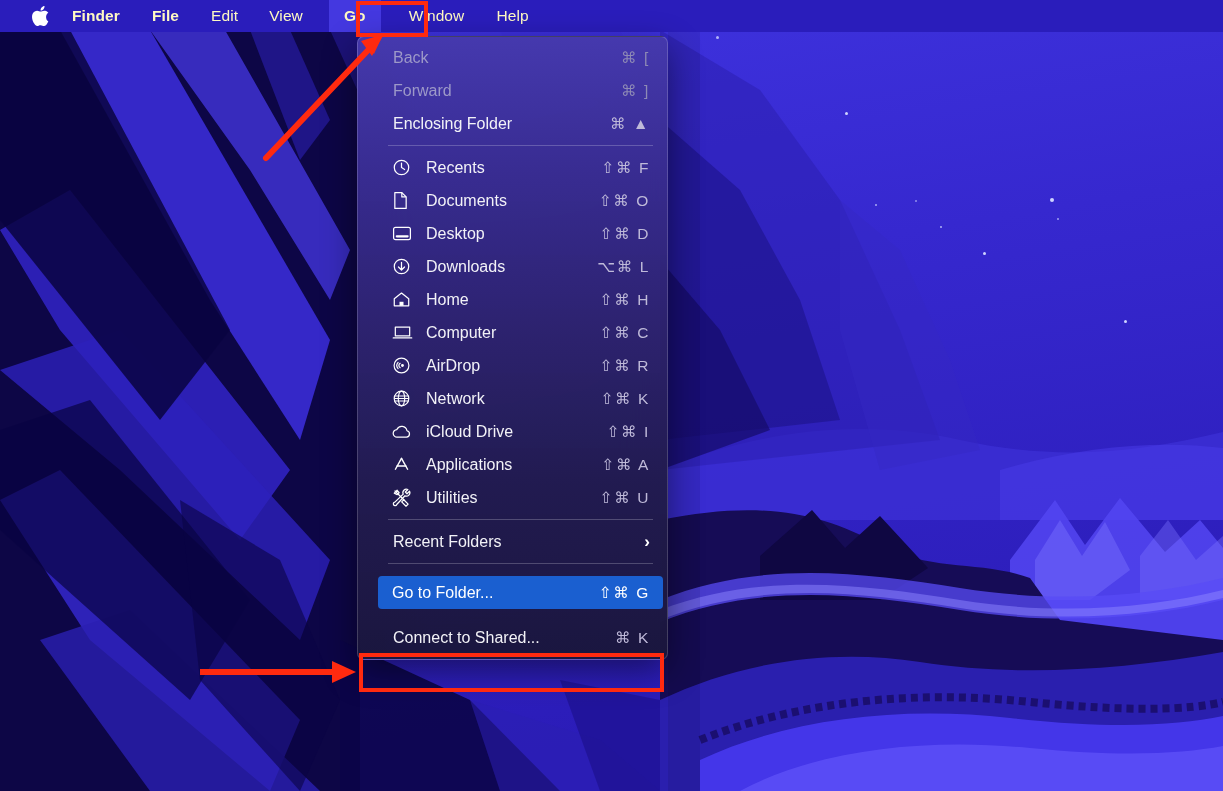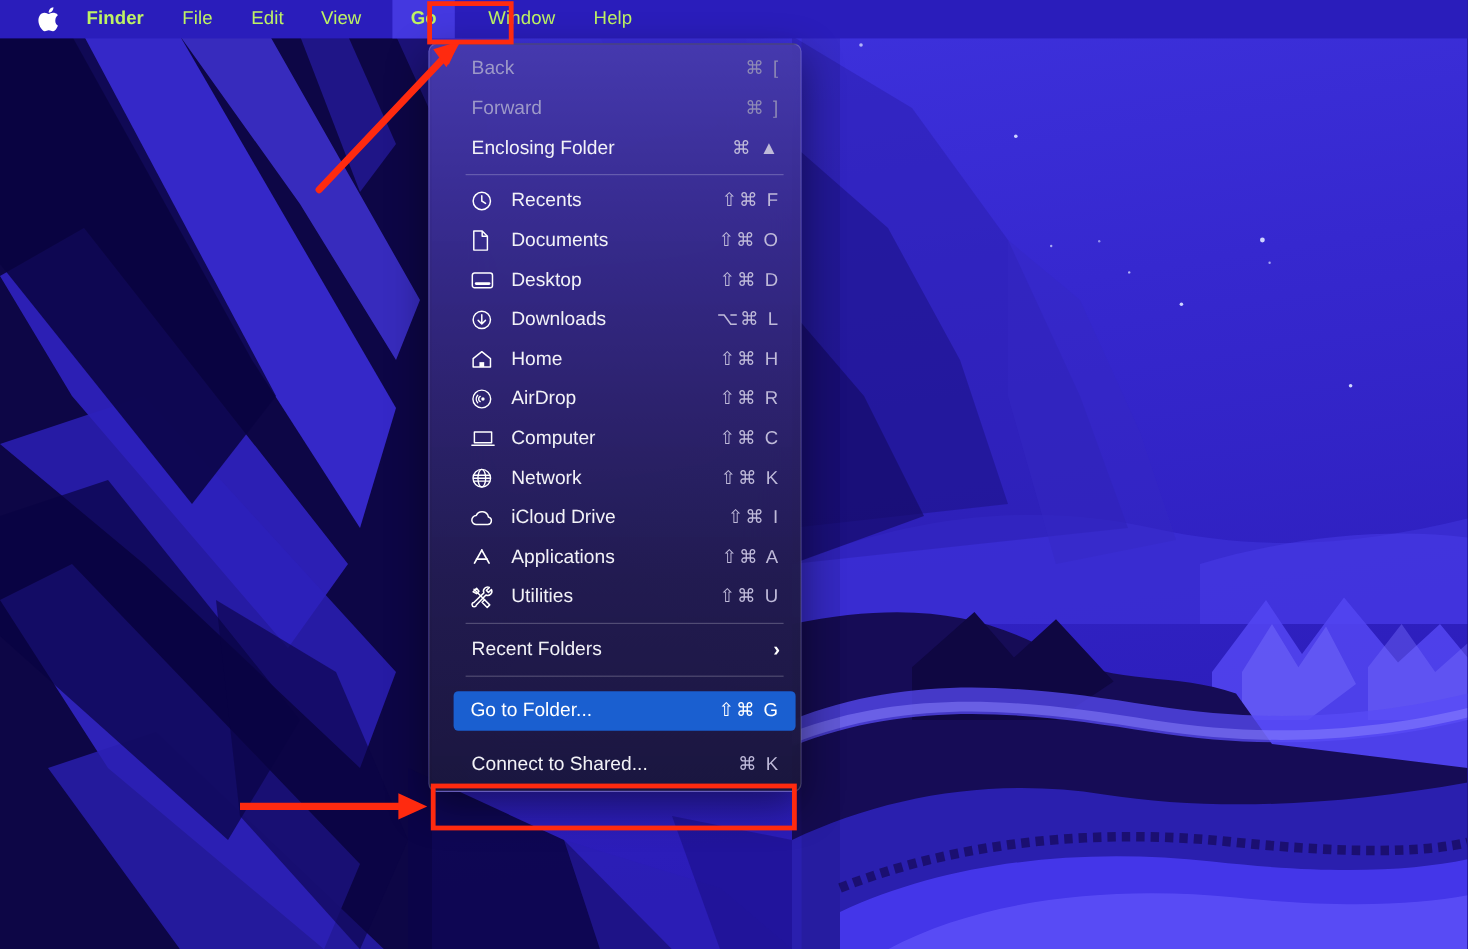--- a/index.html
+++ b/index.html
@@ -29,29 +29,29 @@
   #menubar {
     position:absolute; top:0; left:0;
     width:1223px; height:32px;
     background:#2a1dbb;
     display:flex; align-items:center;
     z-index:20;
     color:#ffffff;
   }
   .mb-item {
     font-size:15.5px;
-    color:#bef264;
+    color:#fef9c3;
     padding:0 0;
     line-height:32px;
     white-space:nowrap;
     letter-spacing:0.1px;
   }
   #apple-logo { margin-left:31px; width:19px; height:22px; display:block; }
   #mb-finder { margin-left:22px; font-weight:bold; font-size:15.5px; }
-  #mb-file   { margin-left:32px; }
+  #mb-file   { margin-left:32px;font-weight:bold; }
   #mb-edit   { margin-left:32px; }
   #mb-view   { margin-left:31px; }
   #mb-go-wrap {
     margin-left:26px;
     position:relative;
     height:32px;
     font-weight:bold;
   }
   #mb-go {
     background:#4438e0;
@@ -319,44 +319,44 @@
           <rect x="7.9" y="12.4" width="4.2" height="4.2" fill="#ffffff" stroke="none"></rect>
         </svg>
       </span>
       <span class="mi-label">Home</span>
       <span class="mi-key">⇧⌘ H</span>
     </div>
 
 
     <div class="menu-row">
       <span class="mi-icon">
+        <svg width="21" height="17" viewBox="0 0 22 18" fill="none" stroke="#ffffff" stroke-width="1.3">
+          <path d="M3.4 3.2h15.2v9.4H3.4z" stroke-linejoin="round"></path>
+          <path d="M1.2 14.8h19.6" stroke-linecap="round"></path>
+        </svg>
+      </span>
+      <span class="mi-label">Computer</span>
+      <span class="mi-key">⇧⌘ C</span>
+    </div>
+
+    <div class="menu-row">
+      <span class="mi-icon">
         <svg width="19" height="19" viewBox="0 0 20 20" fill="none" stroke="#ffffff" stroke-width="1.25">
           <circle cx="10" cy="10" r="7.8"></circle>
           <path d="M6.4 13.3a5 5 0 0 1 0-6.6" stroke-linecap="round"></path>
           <path d="M8.6 12.3a2.6 2.6 0 0 1 0-4.6" stroke-linecap="round"></path>
           <circle cx="11" cy="10" r="1.5" fill="#ffffff" stroke="none"></circle>
         </svg>
       </span>
       <span class="mi-label">AirDrop</span>
       <span class="mi-key">⇧⌘ R</span>
     </div>
 
     <div class="menu-row">
       <span class="mi-icon">
-        <svg width="21" height="17" viewBox="0 0 22 18" fill="none" stroke="#ffffff" stroke-width="1.3">
-          <path d="M3.4 3.2h15.2v9.4H3.4z" stroke-linejoin="round"></path>
-          <path d="M1.2 14.8h19.6" stroke-linecap="round"></path>
-        </svg>
-      </span>
-      <span class="mi-label">Computer</span>
-      <span class="mi-key">⇧⌘ C</span>
-    </div>
-
-    <div class="menu-row">
-      <span class="mi-icon">
         <svg width="19" height="19" viewBox="0 0 20 20" fill="none" stroke="#ffffff" stroke-width="1.2">
           <circle cx="10" cy="10" r="7.7"></circle>
           <ellipse cx="10" cy="10" rx="3.4" ry="7.7"></ellipse>
           <path d="M2.6 7.4h14.8M2.6 12.6h14.8M2.3 10h15.4"></path>
         </svg>
       </span>
       <span class="mi-label">Network</span>
       <span class="mi-key">⇧⌘ K</span>
     </div>
 

